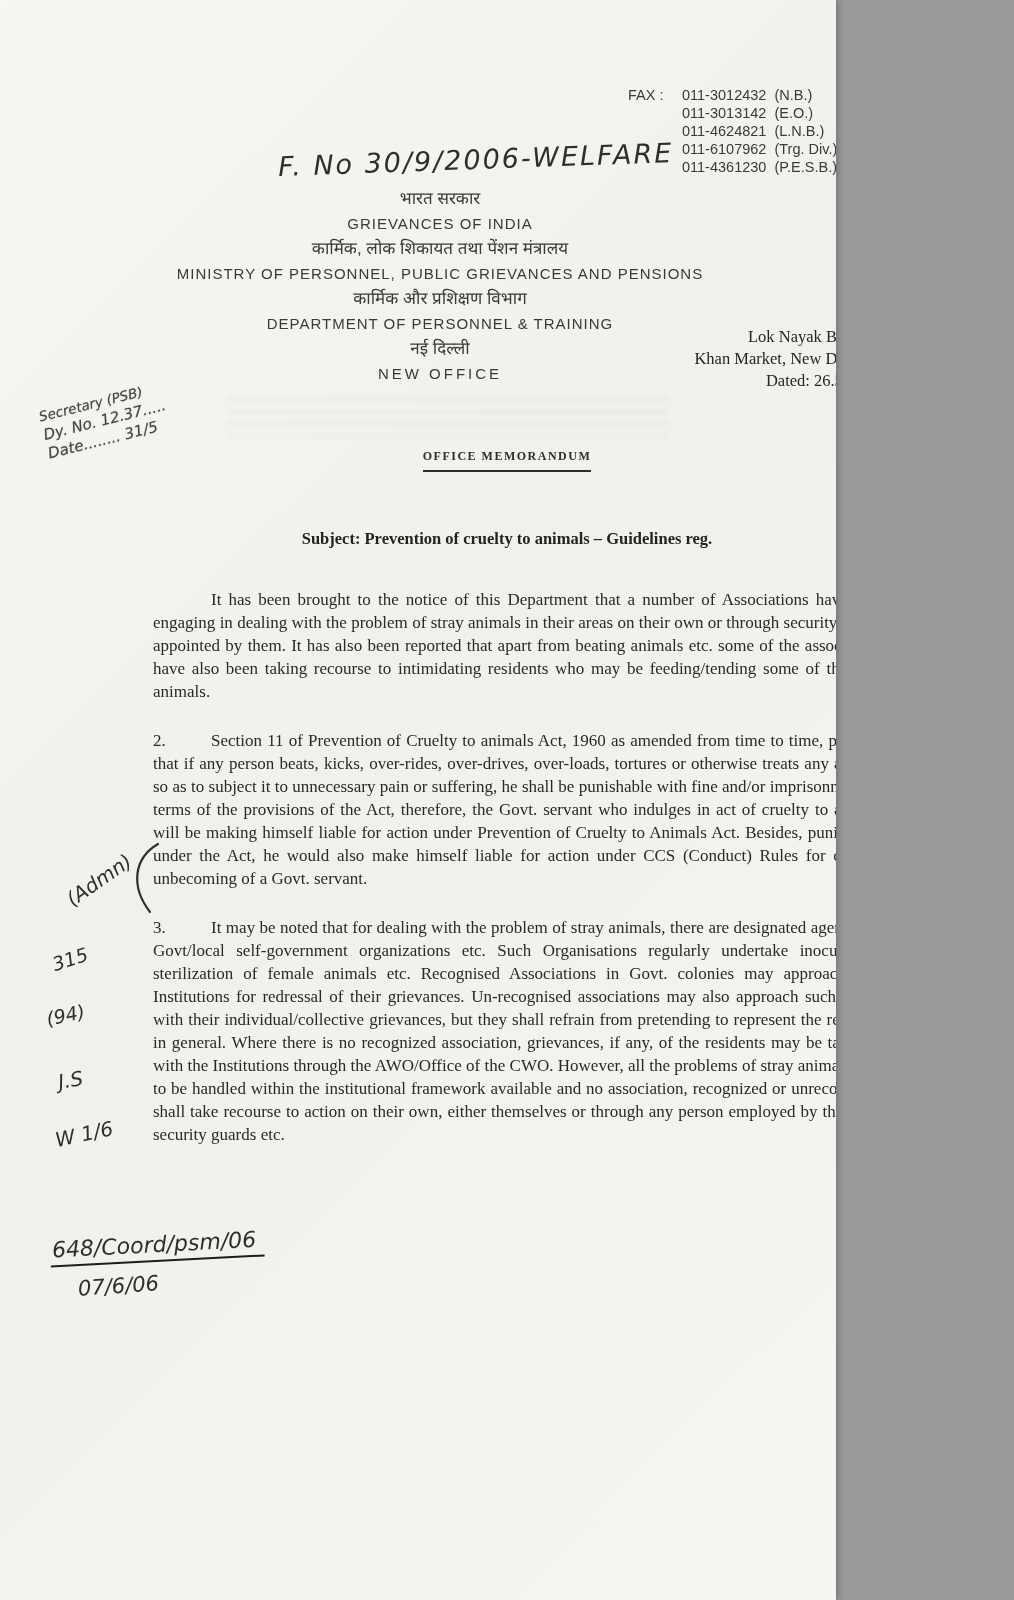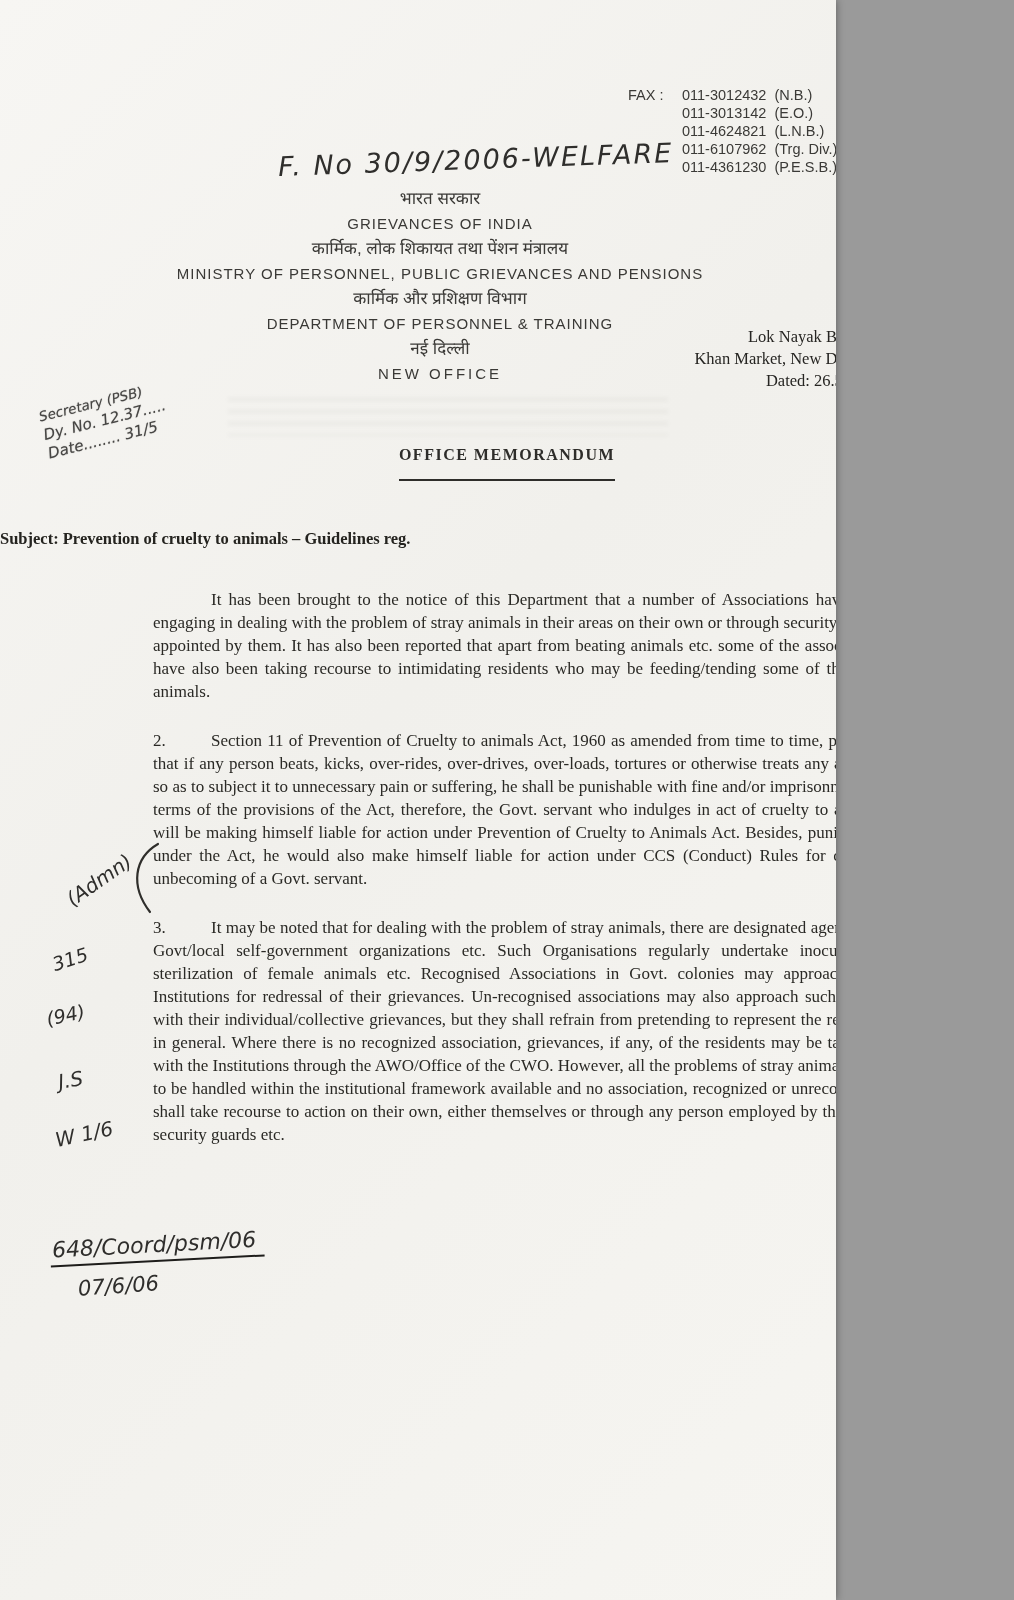--- a/index.html
+++ b/index.html
@@ -31,27 +31,27 @@
   .stamp{position:absolute;left:42px;top:392px;transform:rotate(-14deg);
     color:#474644;text-shadow:0 0 1px rgba(40,40,40,.45);line-height:19px;white-space:nowrap;}
   .stamp .s1{font-size:13.5px;}
   .stamp .s2,.stamp .s3{font-size:15px;}
   
   .smudge{position:absolute;left:228px;top:398px;width:440px;height:38px;opacity:.45;
     background:repeating-linear-gradient(180deg,rgba(120,118,112,.20) 0 3px,rgba(0,0,0,0) 3px 12px);
     filter:blur(2px);}
   
   .memo-title{position:absolute;left:0;top:446px;width:1014px;text-align:center;}
-  .memo-title span{display:inline-block;font-size:16px;font-weight:bold;letter-spacing:1.5px;
-    border-bottom:2px solid #2e2d2a;padding-bottom:15px;}
+  .memo-title span{display:inline-block;font-size:12px;font-weight:bold;letter-spacing:1.5px;
+    border-bottom:2px solid #2e2d2a;padding-bottom:6px;}
   
   .flourish{position:absolute;left:822px;top:406px;}
   .approval-mark{position:absolute;left:846px;top:474px;font-size:23px;transform:rotate(-6deg);}
   
-  .subject{position:absolute;left:0;top:529px;width:1014px;text-align:left;
+  .subject{position:absolute;left:0;top:529px;width:1014px;text-align:center;
     font-size:16.5px;font-weight:bold;color:#24231f;}
   
   .body-text{position:absolute;left:153px;top:588px;width:734px;
     font-size:17px;line-height:23px;text-align:justify;color:#2a2925;}
   .body-text p{margin:0 0 26px 0;}
   .para-num{display:inline-block;width:58px;}
   
   .margin-note{position:absolute;white-space:nowrap;}
   .note-admn{left:62px;top:868px;font-size:20px;transform:rotate(-35deg);}
   .bracket{position:absolute;left:128px;top:842px;}

